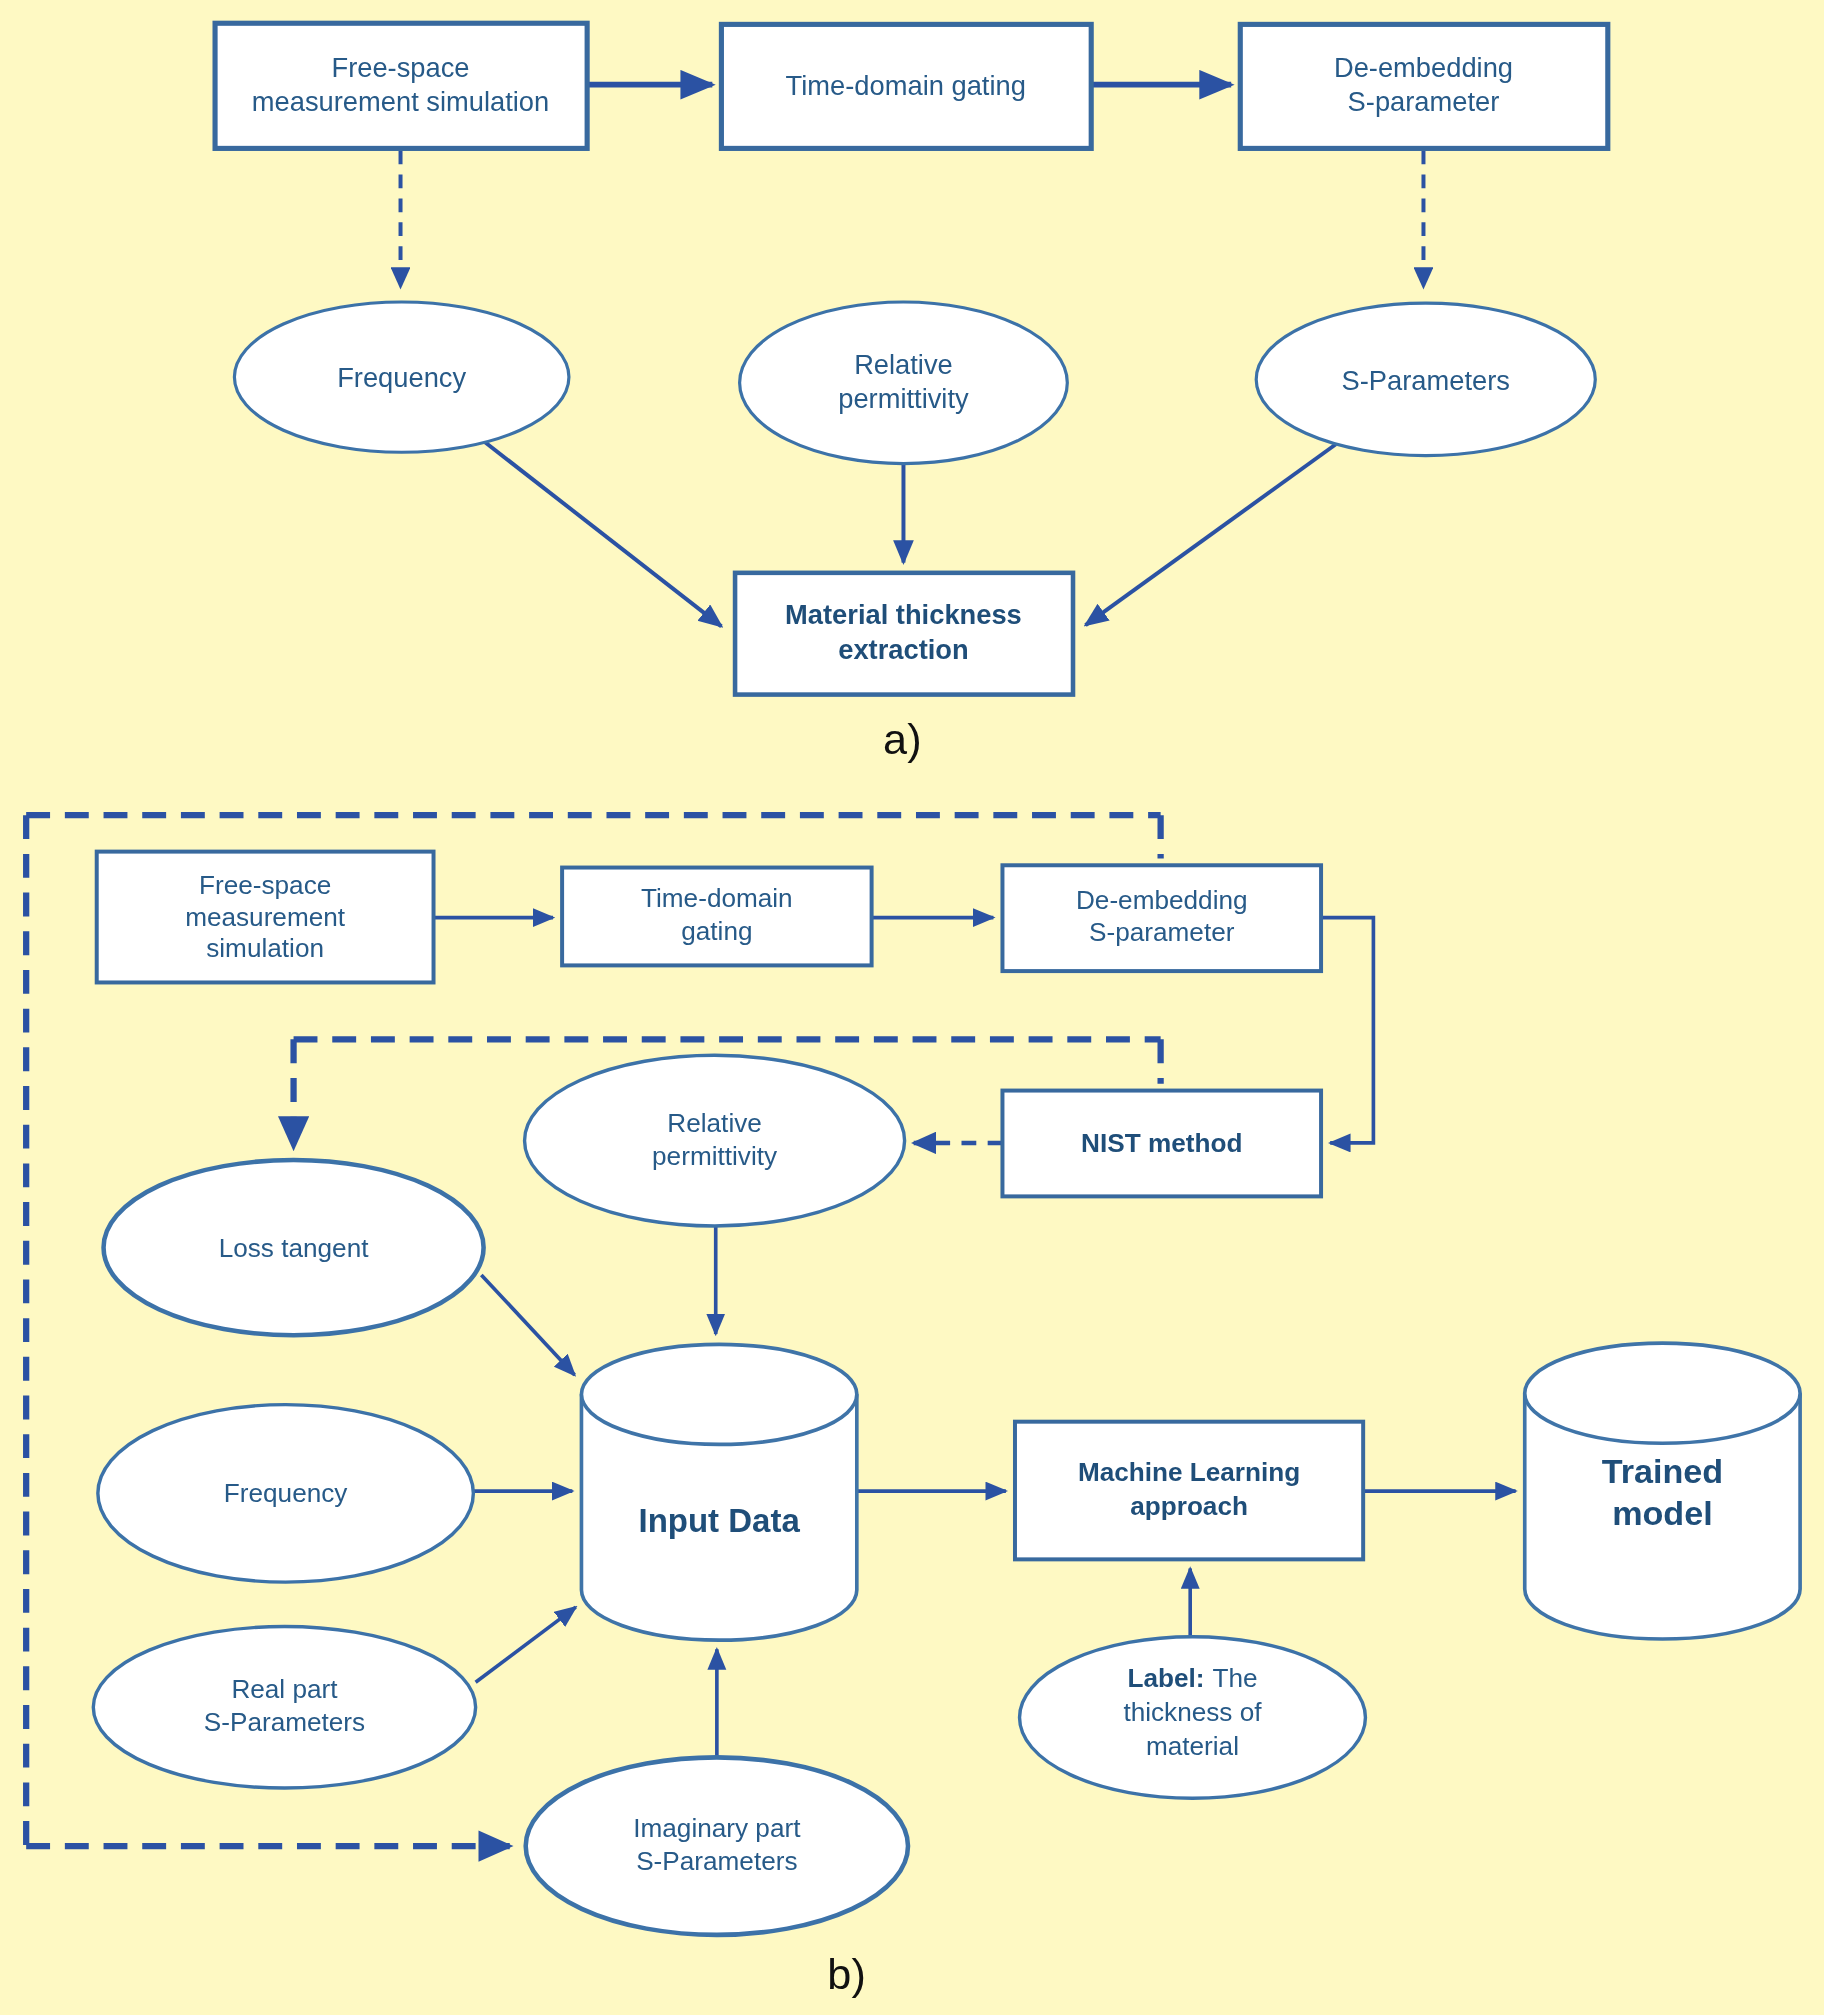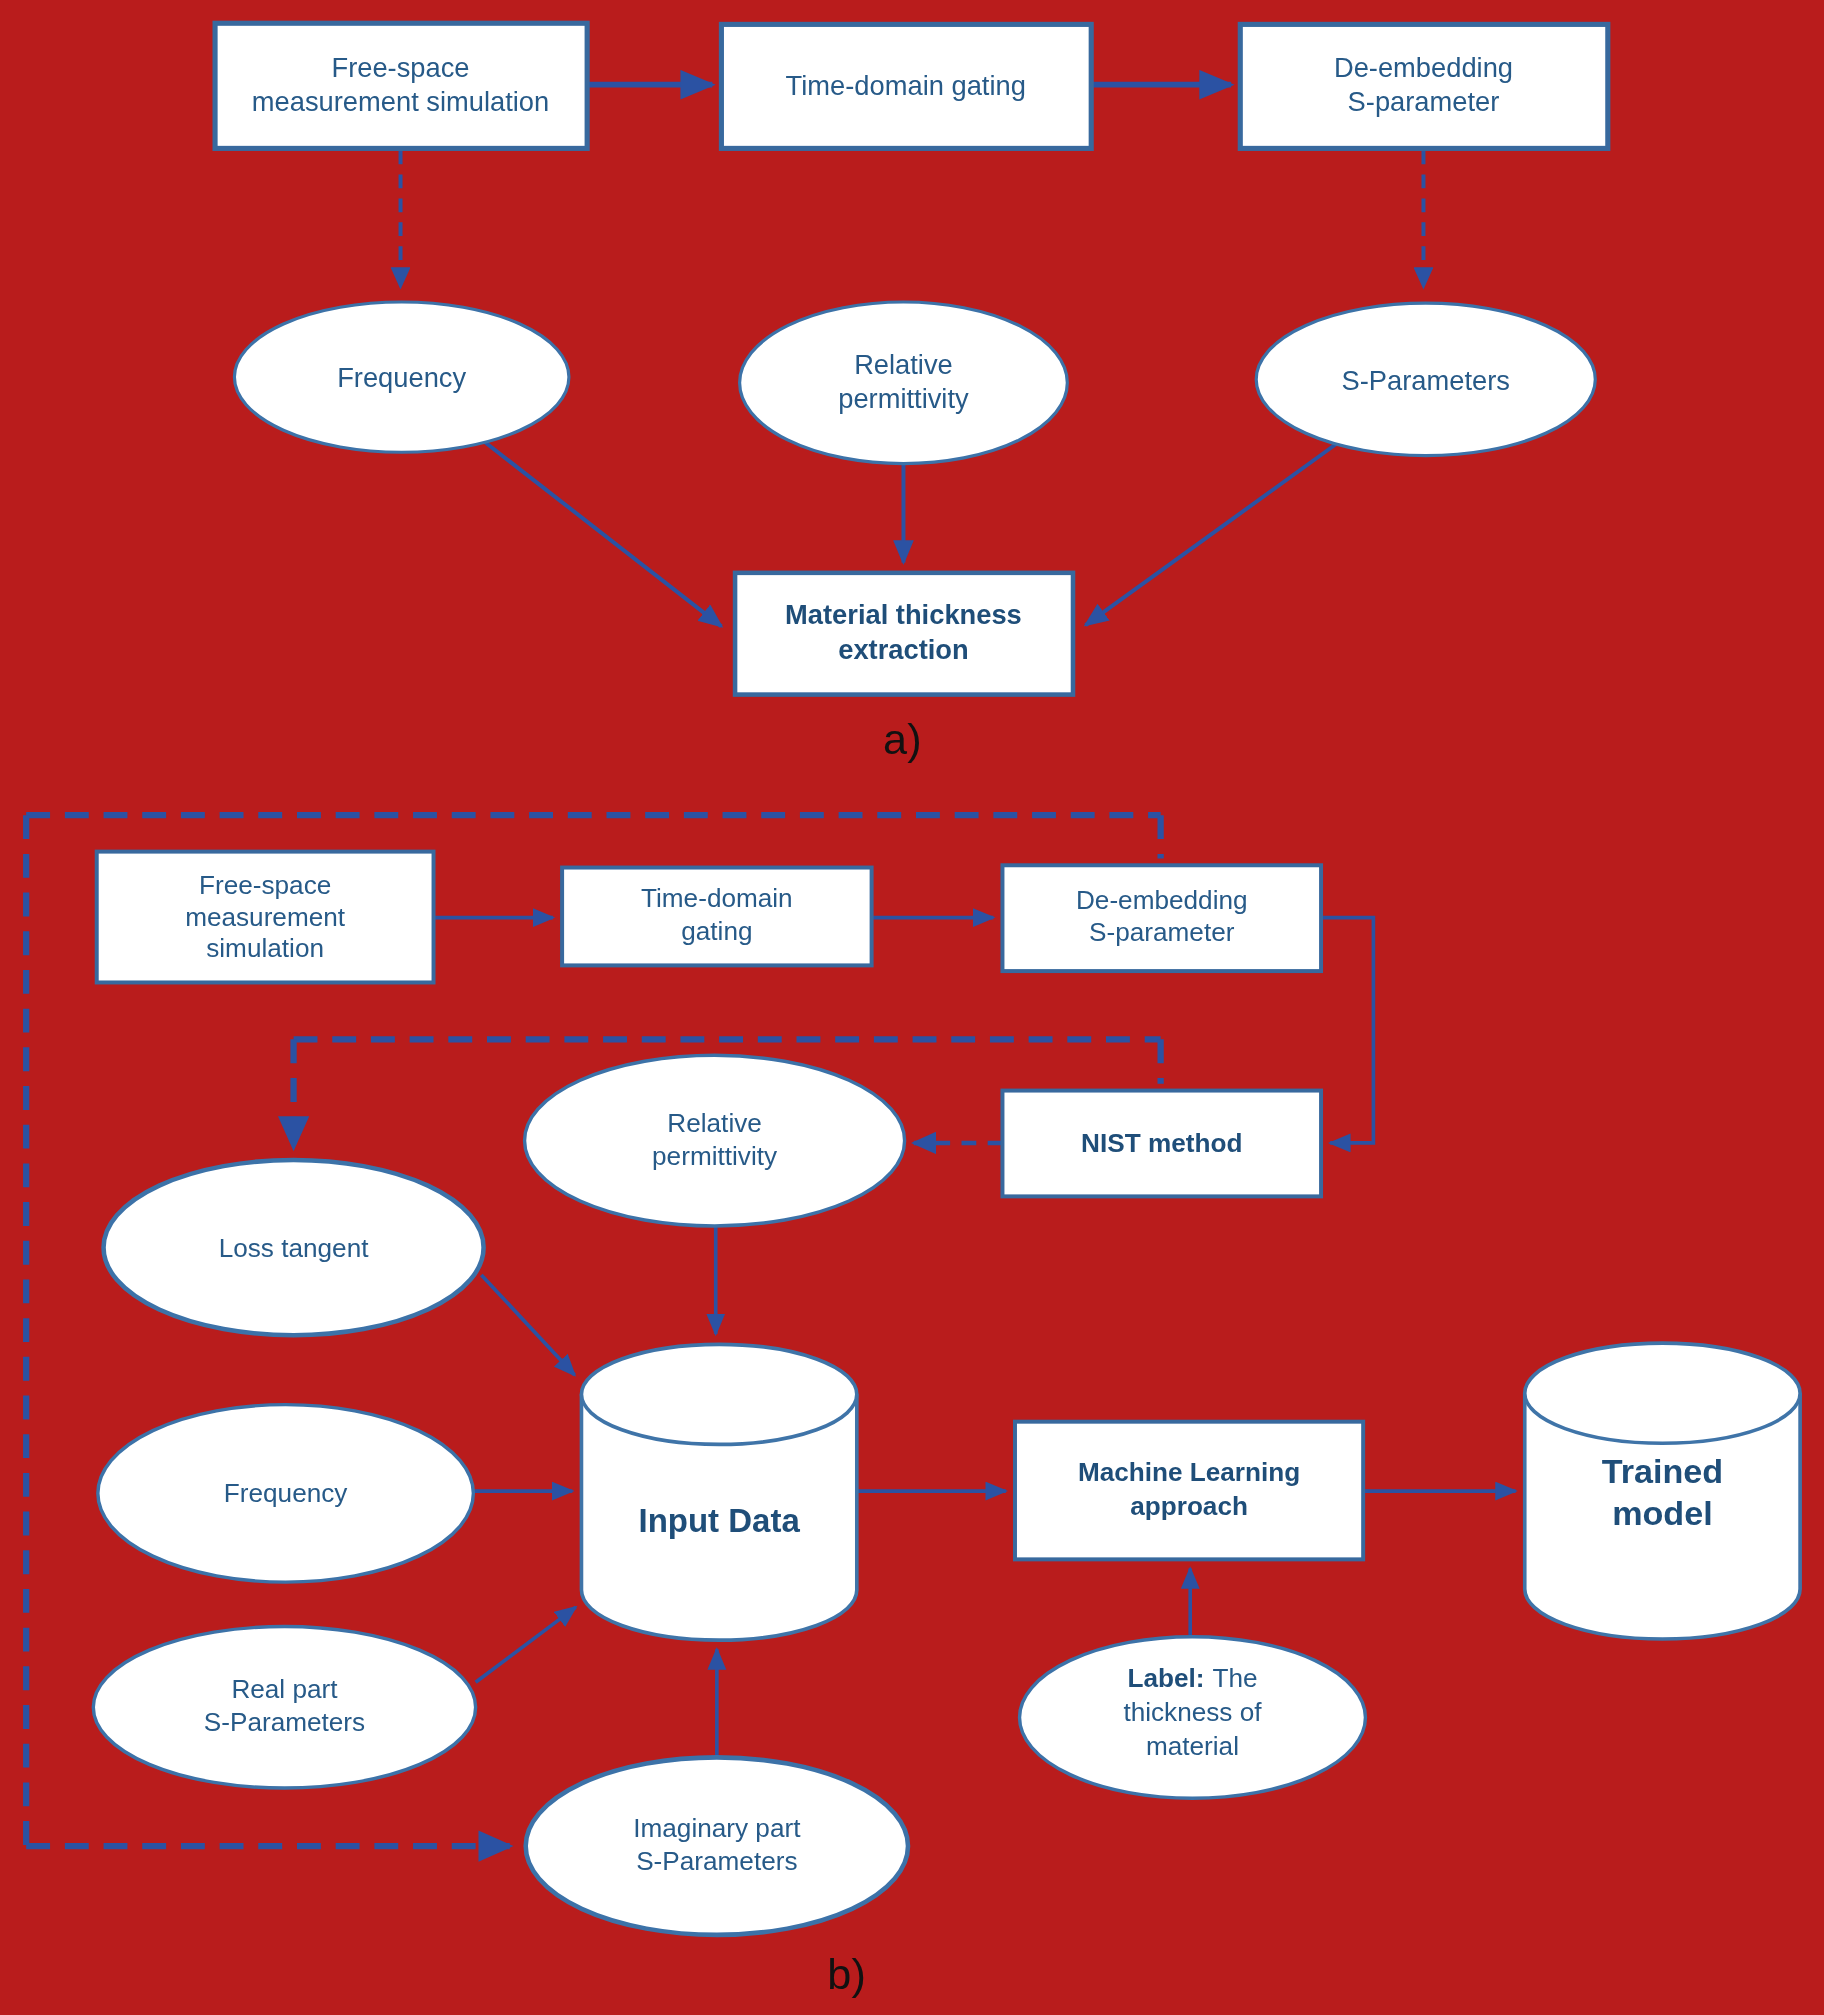--- a/index.html
+++ b/index.html
@@ -1,16 +1,16 @@
 <!DOCTYPE html>
 <html style="font-size:9px"><head>
 <meta charset="utf-8">
 <style>
   html,body{margin:0;padding:0;background:#ffffff;}
-  .page{width:1824px;height:2015px;background:#b91c1c;overflow:hidden;}
+  .page{width:1824px;height:2015px;background:#fef9c3;overflow:hidden;}
   svg{display:block;width:1824px;height:2015px;font-family:"Liberation Sans",sans-serif;}
   .box{fill:#ffffff;stroke:#38699e;}
   .box-a{stroke-width:4.5;}
   .box-b{stroke-width:3.5;}
   .ell{fill:#ffffff;stroke:#3c72a8;}
   .cyl{fill:#ffffff;stroke:#3f74a8;stroke-width:3.2;}
   .t{fill:#275a88;font-size:24px;text-anchor:middle;}
   .tb{fill:#1f4e79;font-weight:bold;font-size:24px;text-anchor:middle;}
   .t-b{fill:#275a88;font-size:23px;text-anchor:middle;}
   .tb-b{fill:#1f4e79;font-weight:bold;font-size:23px;text-anchor:middle;}

